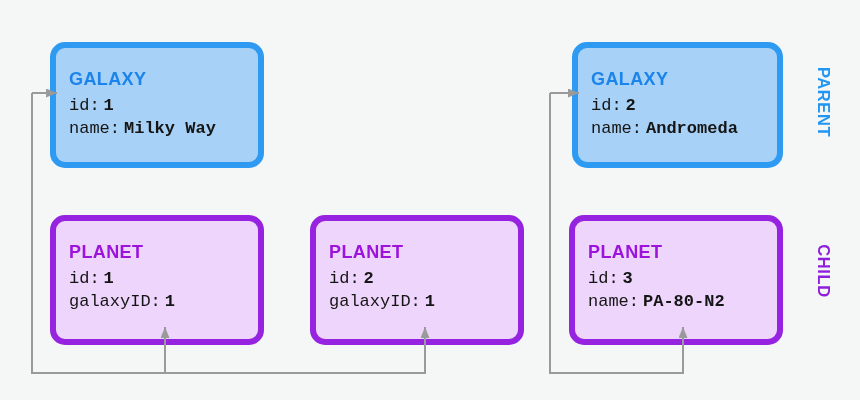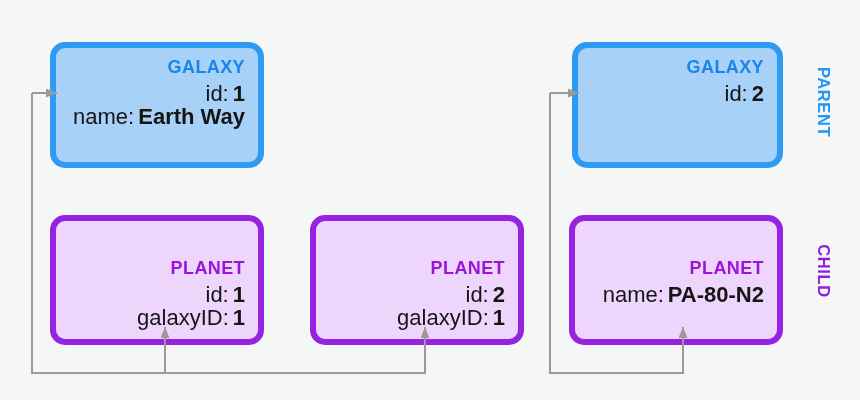--- a/index.html
+++ b/index.html
@@ -22,46 +22,46 @@
     stroke: var(--connector, #9a9a9a);
     stroke-width: 2;
     fill: none;
   }
   .arrowhead { fill: var(--connector, #9a9a9a); }
 
   .card {
     position: absolute;
     box-sizing: border-box;
     border-radius: 15px;
-    padding: 8px 13px;
+    padding: 20px 13px;
     z-index: 1;
     color: var(--text, #151515);
-    text-align: right;
   }
   .card.galaxy {
     background: var(--galaxy-fill, #a7d1f6);
     border: 6px solid var(--galaxy-border, #2e9af1);
   }
   .card.planet {
     background: var(--planet-fill, #eed5fb);
     border: 6px solid var(--planet-border, #9523e0);
   }
   .card-title {
     font-size: 18px;
     font-weight: bold;
     letter-spacing: 0.4px;
     line-height: 22px;
     margin-bottom: 4px;
   }
   .galaxy .card-title { color: var(--galaxy-title, #1b84ea); }
-  .planet .card-title { color: var(--planet-title, #9c13db); margin-top: 28px; }
+  .planet .card-title { color: var(--planet-title, #9c13db); }
   .row {
-    font-size: 22px;
+    font-size: 17px;
     line-height: 23px;
     white-space: nowrap;
+    font-family: Liberation Mono, monospace;
   }
   .row .val { font-weight: bold; margin-left: 4px; }
 
   .side-label {
     position: absolute;
     font-size: 16.5px;
     font-weight: bold;
     letter-spacing: 0.6px;
     white-space: nowrap;
     z-index: 1;
@@ -91,41 +91,43 @@
     <path class="wire" d="M32,93 L57,93" marker-end="url(#arrow)"></path>
     <path class="wire" d="M32,93 L32,373 L425,373 L425,327" marker-end="url(#arrow)"></path>
     <path class="wire" d="M165,373 L165,327" marker-end="url(#arrow)"></path>
     <path class="wire" d="M550,93 L579,93" marker-end="url(#arrow)"></path>
     <path class="wire" d="M550,93 L550,373 L683,373 L683,327" marker-end="url(#arrow)"></path>
   </svg>
 
   <div class="card galaxy" style="left:50px; top:42px; width:214px; height:126px;">
     <div class="card-title">GALAXY</div>
     <div class="row"><span class="lbl">id:</span><span class="val">1</span></div>
-    <div class="row"><span class="lbl">name:</span><span class="val">Earth Way</span></div>
+    <div class="row"><span class="lbl">name:</span><span class="val">Milky Way</span></div>
   </div>
 
   <div class="card galaxy" style="left:572px; top:42px; width:211px; height:126px;">
     <div class="card-title">GALAXY</div>
     <div class="row"><span class="lbl">id:</span><span class="val">2</span></div>
+    <div class="row"><span class="lbl">name:</span><span class="val">Andromeda</span></div>
   </div>
 
   <div class="card planet" style="left:50px; top:215px; width:214px; height:130px;">
     <div class="card-title">PLANET</div>
     <div class="row"><span class="lbl">id:</span><span class="val">1</span></div>
     <div class="row"><span class="lbl">galaxyID:</span><span class="val">1</span></div>
   </div>
 
   <div class="card planet" style="left:310px; top:215px; width:214px; height:130px;">
     <div class="card-title">PLANET</div>
     <div class="row"><span class="lbl">id:</span><span class="val">2</span></div>
     <div class="row"><span class="lbl">galaxyID:</span><span class="val">1</span></div>
   </div>
 
   <div class="card planet" style="left:569px; top:215px; width:214px; height:130px;">
     <div class="card-title">PLANET</div>
+    <div class="row"><span class="lbl">id:</span><span class="val">3</span></div>
     <div class="row"><span class="lbl">name:</span><span class="val">PA-80-N2</span></div>
   </div>
 
   <div class="side-label parent">PARENT</div>
   <div class="side-label child">CHILD</div>
 
 </div>
 
 </body></html>

